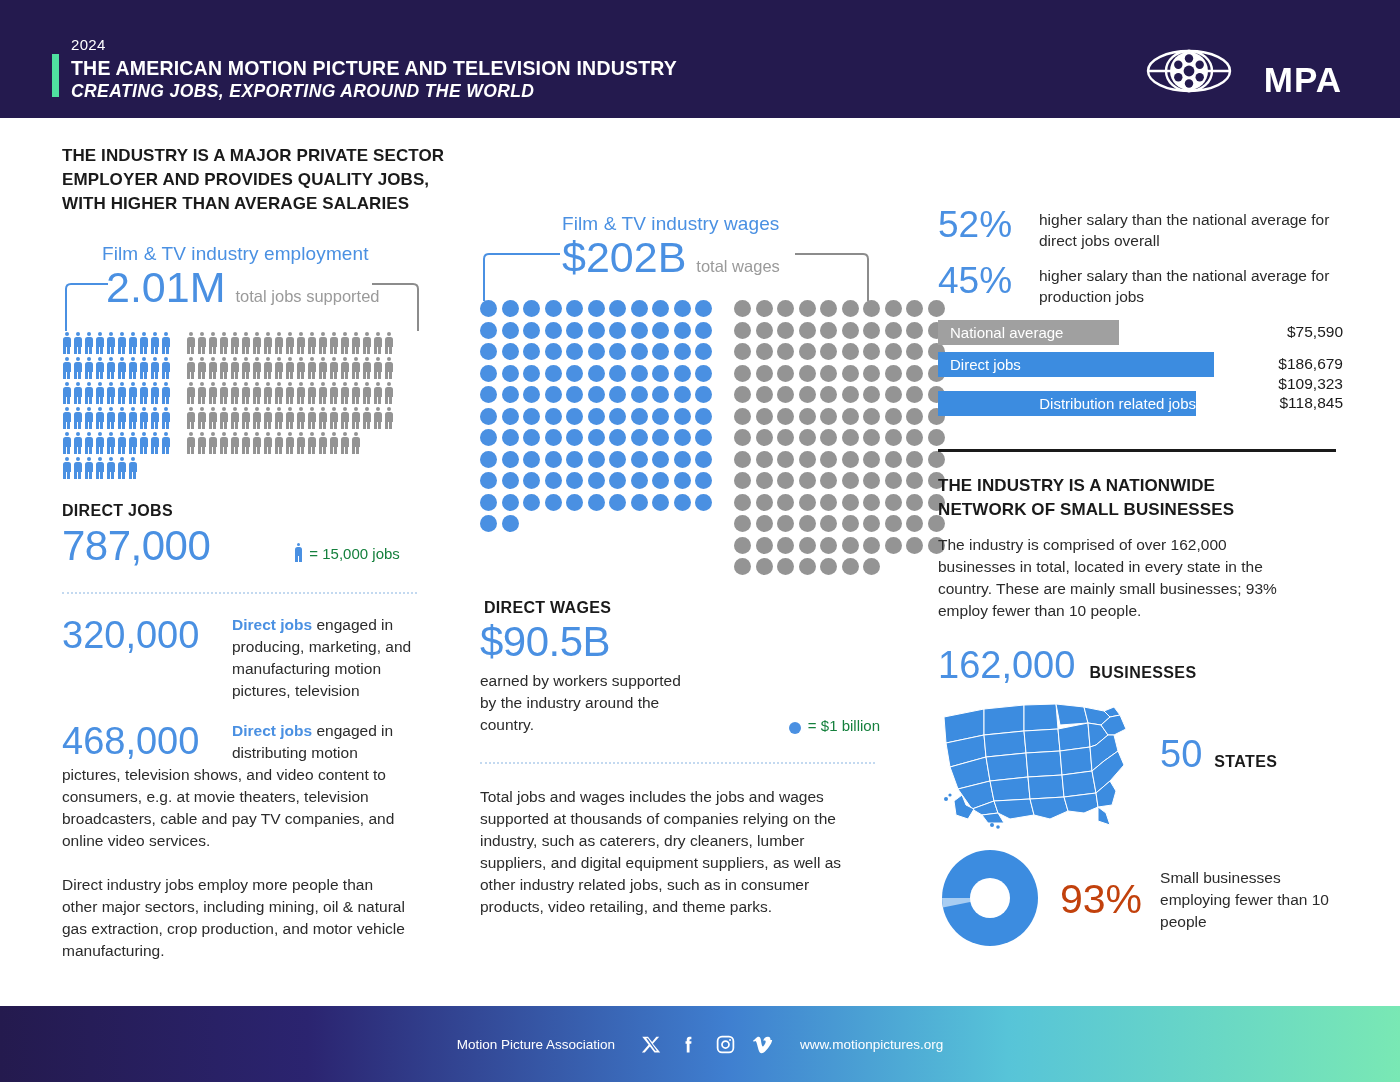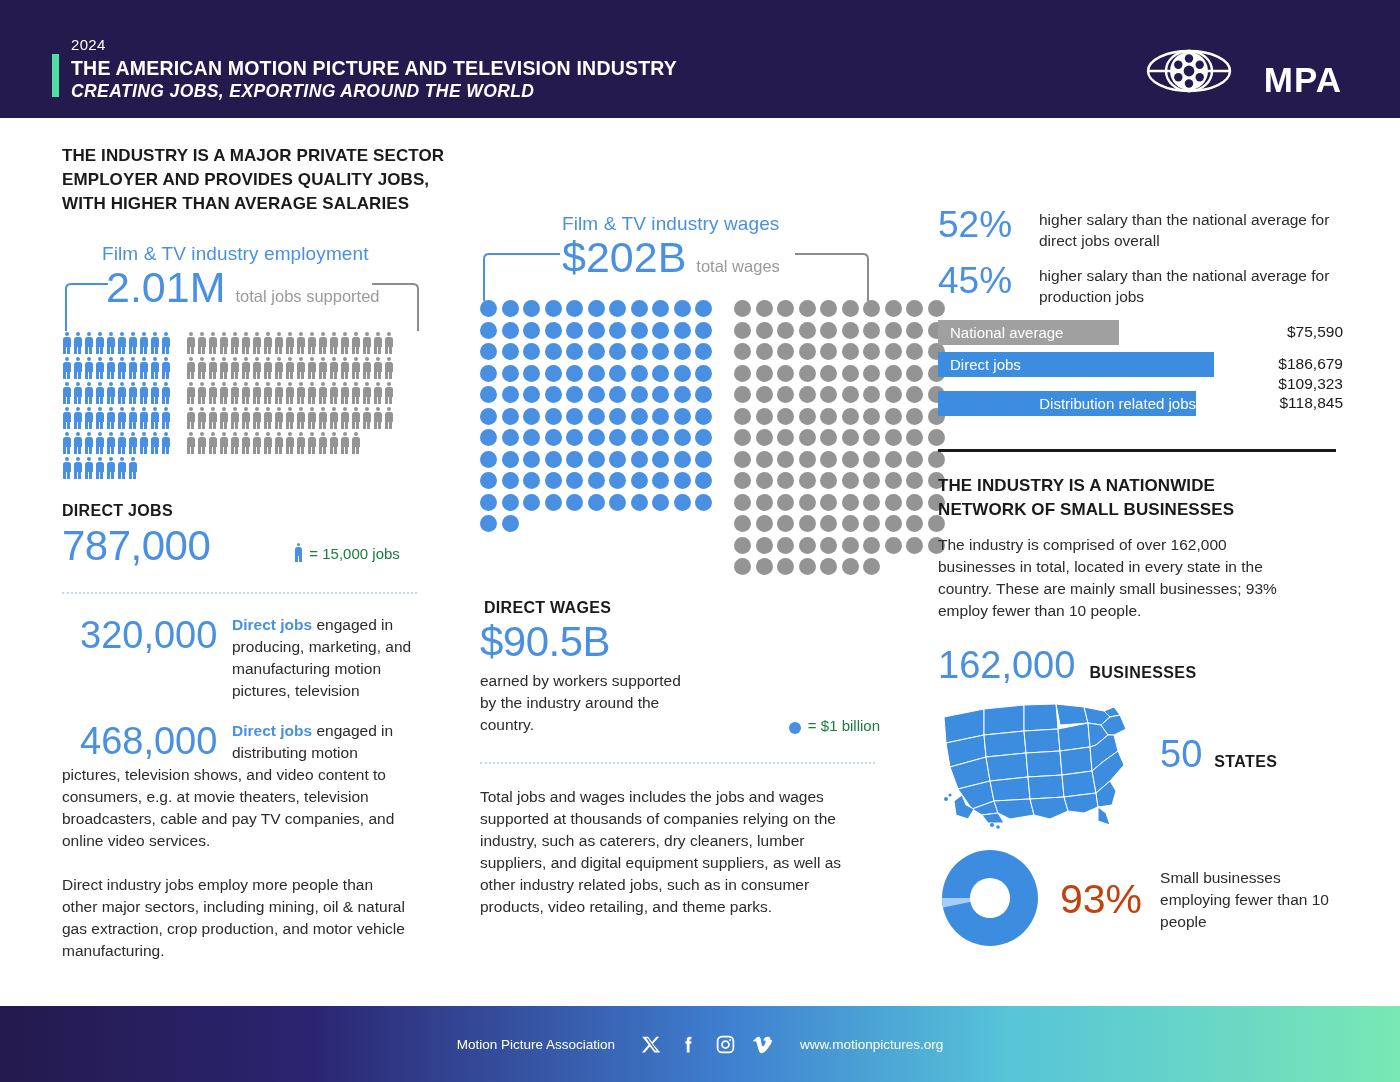--- a/index.html
+++ b/index.html
@@ -84,21 +84,21 @@
   .stat-huge { font-size: 42px; color: #4a90e2; font-weight: 400; letter-spacing: -.5px; }
 
   .legend { color:#15803d; font-size: 15px; display:flex; align-items:flex-end; gap: 7px; }
 
   .dotted-rule {
     border-top: 2px dotted #c3d9f0; height: 0; margin: 0;
   }
 
   .para { font-size: 15.5px; color: #2b2b2b; line-height: 1.42; }
 
-  .inline-stat { font-size: 38px; color:#4a90e2; font-weight:400;margin-left:18px; }
+  .inline-stat { font-size: 38px; color:#4a90e2; font-weight:400; }
   .blue-bold { color:#4a90e2; font-weight: 700; }
 
   
   .pct-row { display:flex; align-items: flex-start; gap: 13px; margin-bottom: 10px; }
   .pct-num { font-size: 37px; color:#4a90e2; font-weight: 400; line-height: 1; width: 88px; flex:none;}
   .pct-txt { font-size: 15.5px; color:#2b2b2b; line-height: 1.35; padding-top: 4px;}
 
   
   .bar-row { display: flex; align-items: center; margin-bottom: 7px; }
   .bar {

